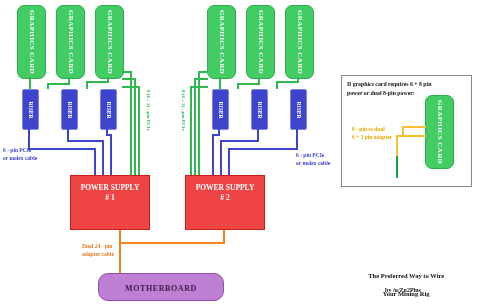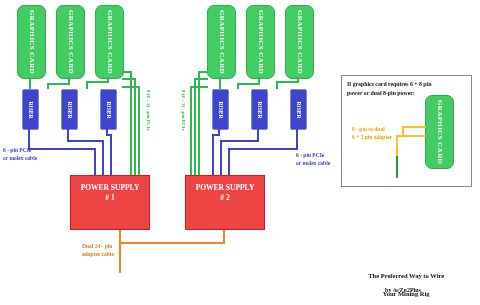--- a/index.html
+++ b/index.html
@@ -179,20 +179,23 @@
     <span># 2</span>
   </div>
 
   <div class="wire o" style="left:119px;top:230px;width:2px;height:43px;"></div>
   <div class="wire o" style="left:223px;top:230px;width:2px;height:14px;"></div>
   <div class="wire o" style="left:119px;top:242px;width:106px;height:2px;"></div>
 
   <div class="lbl lbl-o" style="left:82px;top:243px;">Dual 24 - pin
 adapter cable</div>
 
+  <div class="mobo" style="left:98px;top:273px;width:124px;height:26px;">
+    <span>MOTHERBOARD</span>
+  </div>
 
   <div class="inset" style="left:341px;top:75px;width:129px;height:110px;">
   </div>
   <div class="inset-text" style="left:347px;top:80px;">If graphics card requires 6 + 8 pin
 power or dual 8-pin power:</div>
 
   <div class="gpu" style="left:425px;top:95px;width:27px;height:72px;">
     <span class="vtext">GRAPHICS CARD</span>
   </div>
 

